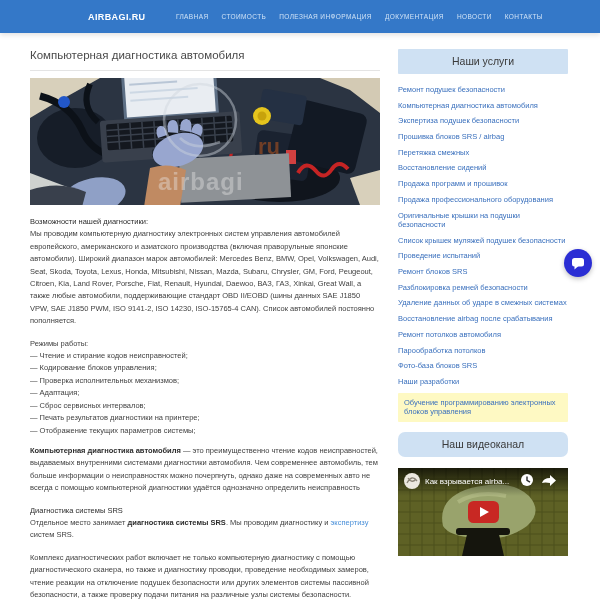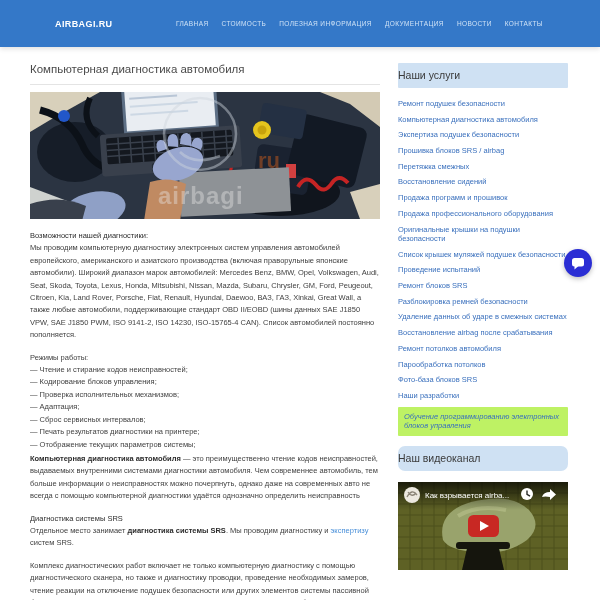--- a/index.html
+++ b/index.html
@@ -1,53 +1,53 @@
 <!DOCTYPE html>
 <html><head>
 <meta charset="utf-8">
 <style>
   * { margin:0; padding:0; box-sizing:border-box; }
   html,body { width:600px; height:600px; overflow:hidden; background:#fff;
     font-family:"Liberation Sans", sans-serif; }
   .page { position:relative; width:600px; height:600px; background:#fff; }
 
   
-  header { display:flex; align-items:center; height:47px; background:#3478c8;
-    padding:0 57px 0 55px; box-shadow:0 2px 5px rgba(0,0,0,.12); }
+  header { display:flex; align-items:center; height:33px; background:#3478c8;
+    padding:0 57px 0 88px; box-shadow:0 2px 5px rgba(0,0,0,.12); }
   .logo { color:#fff; font-weight:bold; font-size:9px; letter-spacing:.4px; cursor:pointer; }
   nav.mainnav { margin-left:auto; display:flex; gap:13px; }
   nav.mainnav a { color:#cfe2f6; font-size:6.5px; letter-spacing:.4px; text-decoration:none;
     white-space:nowrap; cursor:pointer; }
 
   
   .content { display:flex; padding:16px 30px 0 30px; gap:18px; }
   main { width:350px; flex:0 0 350px; }
   aside { width:170px; flex:0 0 170px; }
 
   h1 { font-size:11.5px; font-weight:400; color:#4a4a4a; padding-bottom:9px;
     border-bottom:1px solid #e4e4e4; margin-bottom:7px; }
 
   .photo { width:350px; height:127px; margin-bottom:11px; overflow:hidden; }
   .photo svg { display:block; }
 
   p, .modes { font-size:7.5px; line-height:12.4px; color:#3f3f3f; margin-bottom:10px; }
-  .modes { margin-bottom:2px; }
+  .modes { margin-bottom:8px; }
   .modes div { display:block; }
   .bhead { font-weight:normal; color:#2c2c2c; }
   span.b { font-weight:bold; color:#2c2c2c; }
   span.link { color:#4a90d9; cursor:pointer; }
   p.tight { margin-bottom:0; }
 
   
   .side-box { height:25px; line-height:25px; background:#cfe1f3; color:#3a3a3a;
-    font-size:10.5px; text-align:left; margin-bottom:11px; border-radius:1px; }
+    font-size:10.5px; text-align:center; margin-bottom:11px; border-radius:1px; }
   .side-links { display:block; }
   .side-link { display:block; font-size:7.5px; line-height:9.5px; color:#3a70bd;
     text-decoration:none; margin-bottom:6.2px; cursor:pointer; }
-  .side-link.active { background:#bef264; padding:5px 6px; margin:1px 0 10px 0; border-radius:1px;font-style:italic; }
+  .side-link.active { background:#fef9c3; padding:5px 6px; margin:1px 0 10px 0; border-radius:1px; }
   .videohead { margin-top:2px;border-radius:7px; }
   .video { position:relative; width:205px; height:88px; cursor:pointer; }
 
   
   .chat { position:absolute; left:564px; top:249px; width:28px; height:28px;
     border-radius:50%; background:#2b2ed4; display:flex; align-items:center;
     justify-content:center; cursor:pointer; box-shadow:0 2px 5px rgba(0,0,0,.25); }
 </style>
 </head>
 <body>

